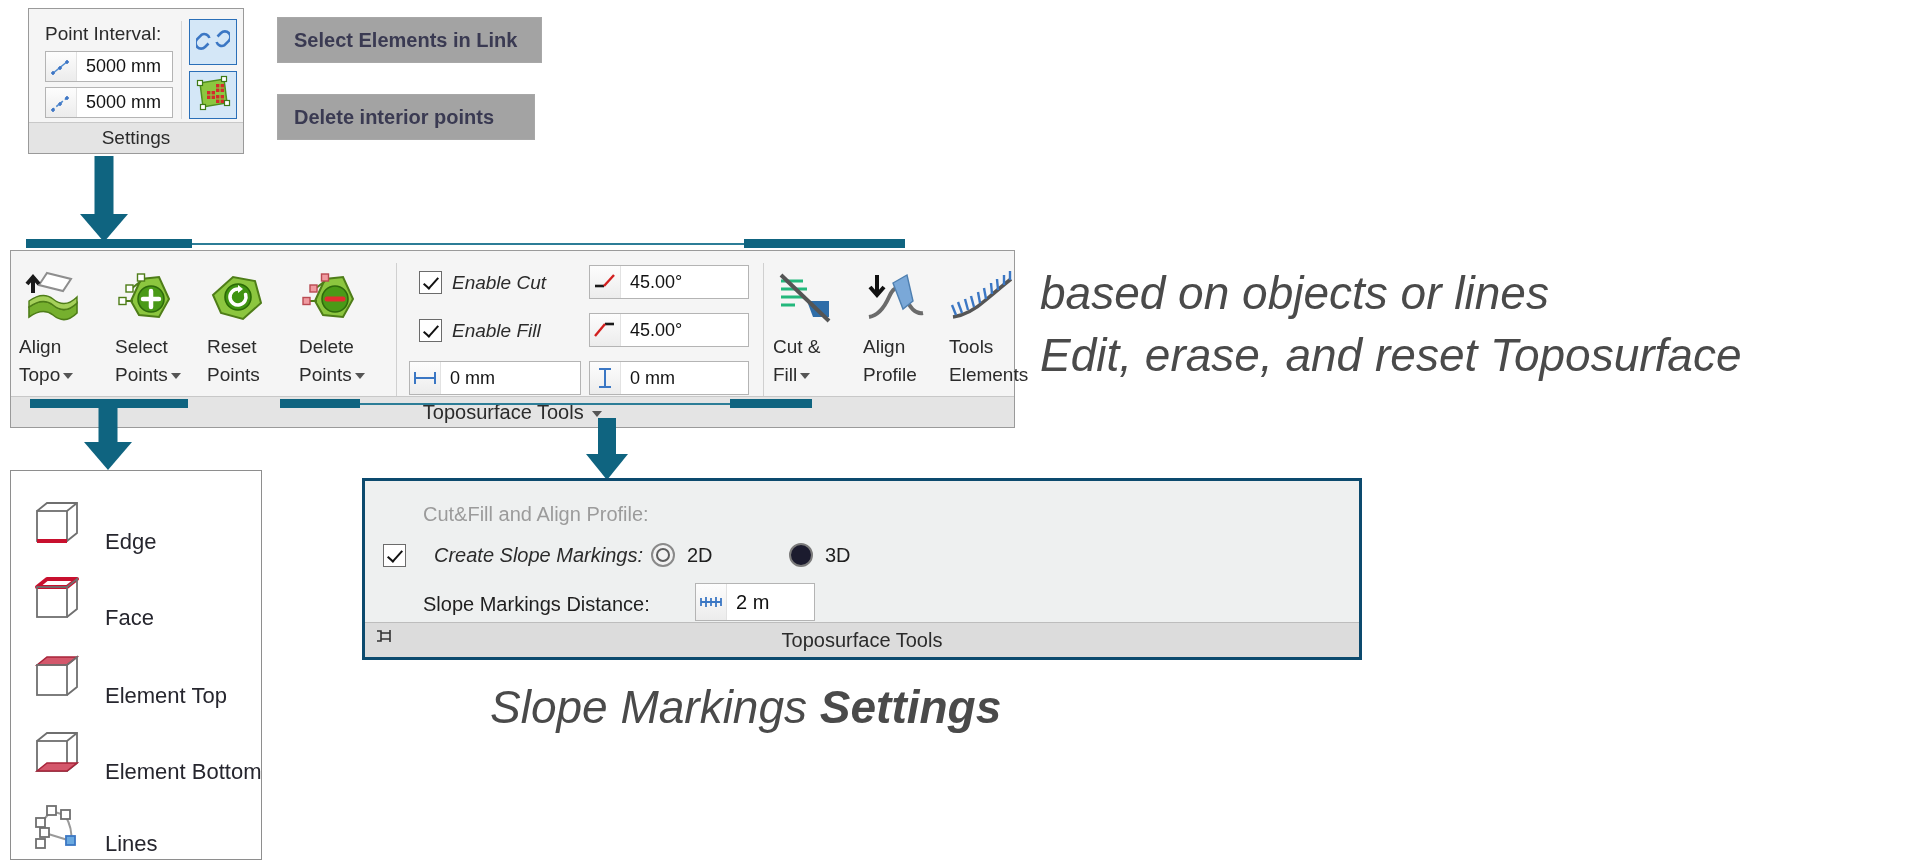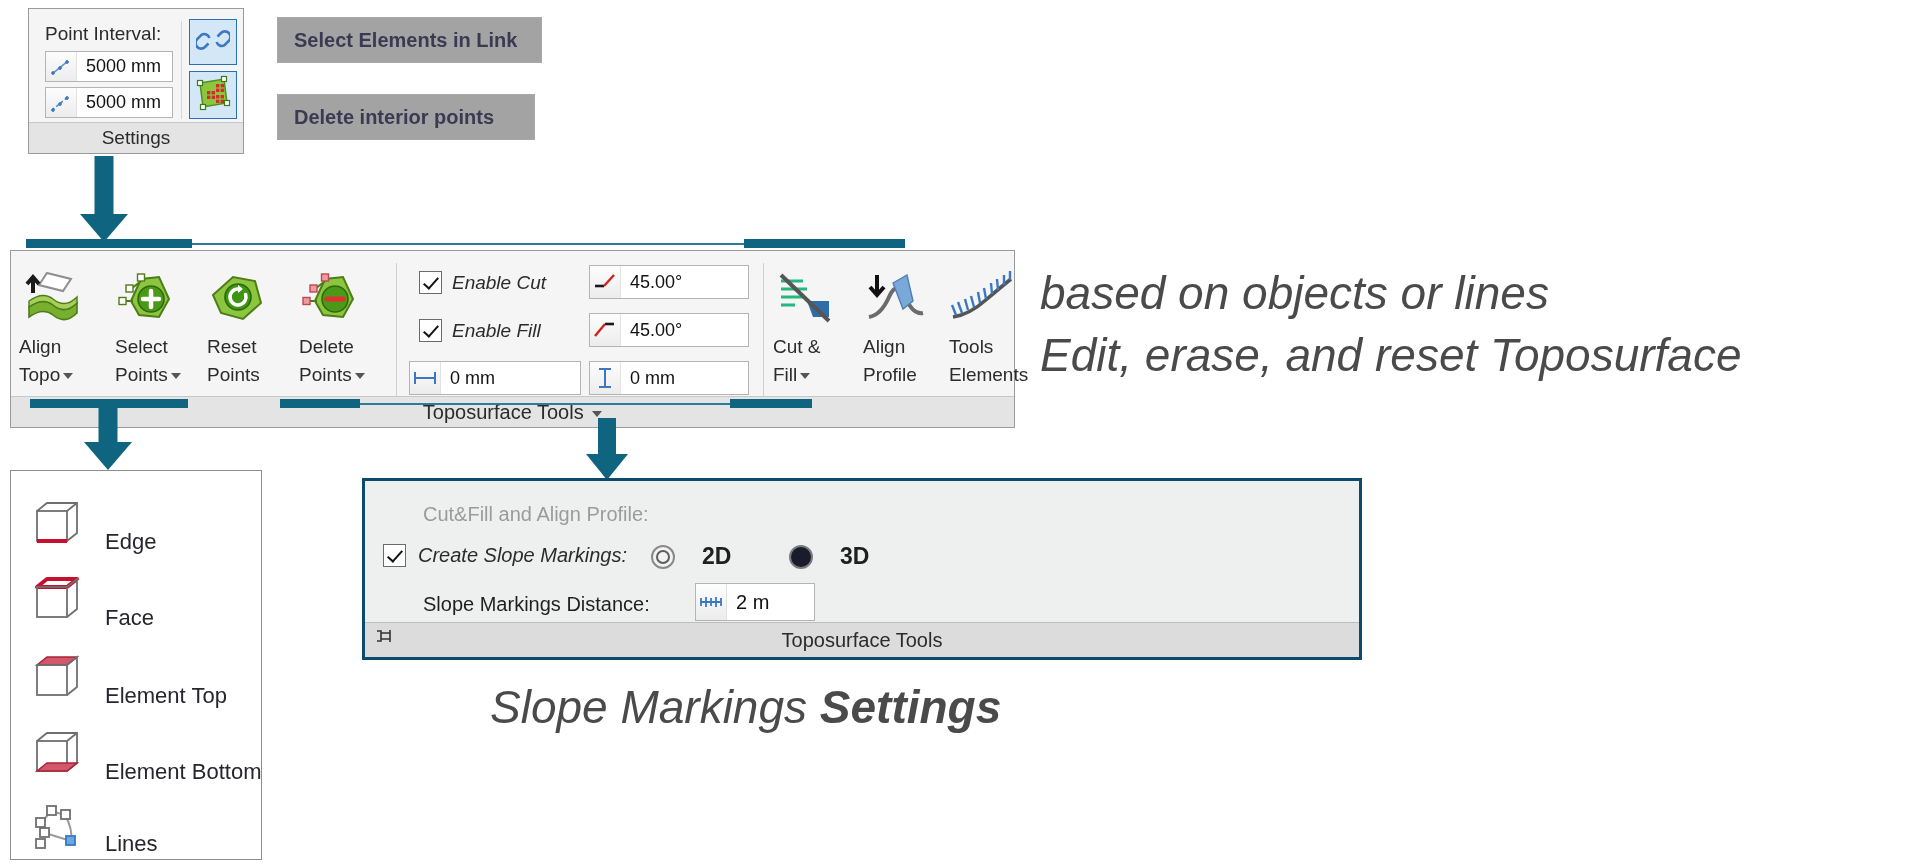--- a/index.html
+++ b/index.html
@@ -122,21 +122,21 @@
   .dlg-dim{position:absolute;font-size:20px;color:#9b9b9b;}
   .dlg-lbl{position:absolute;font-size:20px;color:#1f1f1f;white-space:nowrap;}
   .radio{
     box-sizing:border-box;width:24px;height:24px;border-radius:50%;
     border:2px solid #8a8a8a;background:#f2f2f2;
     display:inline-flex;align-items:center;justify-content:center;
     position:relative;flex:0 0 24px;
   }
   .radio.on{background:#1b1b2e;border-color:#7b7b7b;}
   .radio.off:after{content:"";width:14px;height:14px;border-radius:50%;border:2px solid #5d5d5d;box-sizing:border-box;}
-  .radio-row{position:absolute;display:flex;align-items:center;gap:27px;font-size:23px;color:#1f1f1f;font-weight:bold;}
+  .radio-row{position:absolute;display:flex;align-items:center;gap:12px;font-size:20px;color:#1f1f1f;}
 
   
   .anno{
     position:absolute;font-style:italic;color:#4a4a4a;
     font-family:"Liberation Sans", sans-serif;
     font-stretch:condensed;
   }
   #anno-right{left:1040px;top:262px;width:880px;font-size:46px;line-height:62px;}
   #anno-bottom{left:490px;top:680px;font-size:46px;white-space:nowrap;}
   #anno-bottom b{font-weight:bold;font-style:italic;}
@@ -498,21 +498,21 @@
       </svg>
     </span>
     <span class="otx">Lines</span>
   </div>
 </div>
 
 <div class="abs" id="sm-dialog">
 
   <div class="dlg-dim" style="left:58px;top:22px;">Cut&amp;Fill and Align Profile:</div>
 
-  <div class="chk-row" style="left:18px;top:63px;gap:12px;">
+  <div class="chk-row" style="left:18px;top:63px;gap:28px;">
     <span class="chk on"></span>
     <span style="font-size:20px;">Create Slope Markings:</span>
   </div>
 
   <div class="radio-row" style="left:286px;top:62px;">
     <span class="radio off"></span>
     <span>2D</span>
   </div>
   <div class="radio-row" style="left:424px;top:62px;">
     <span class="radio on"></span>

